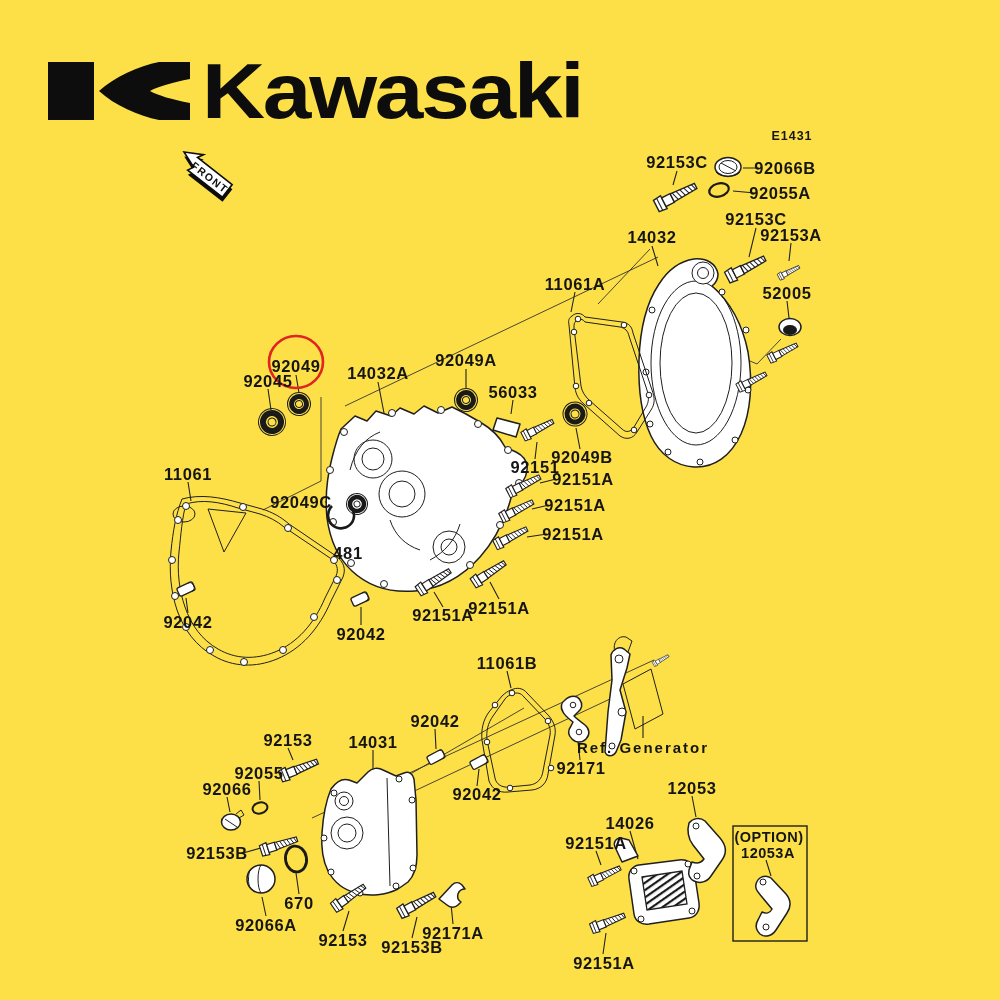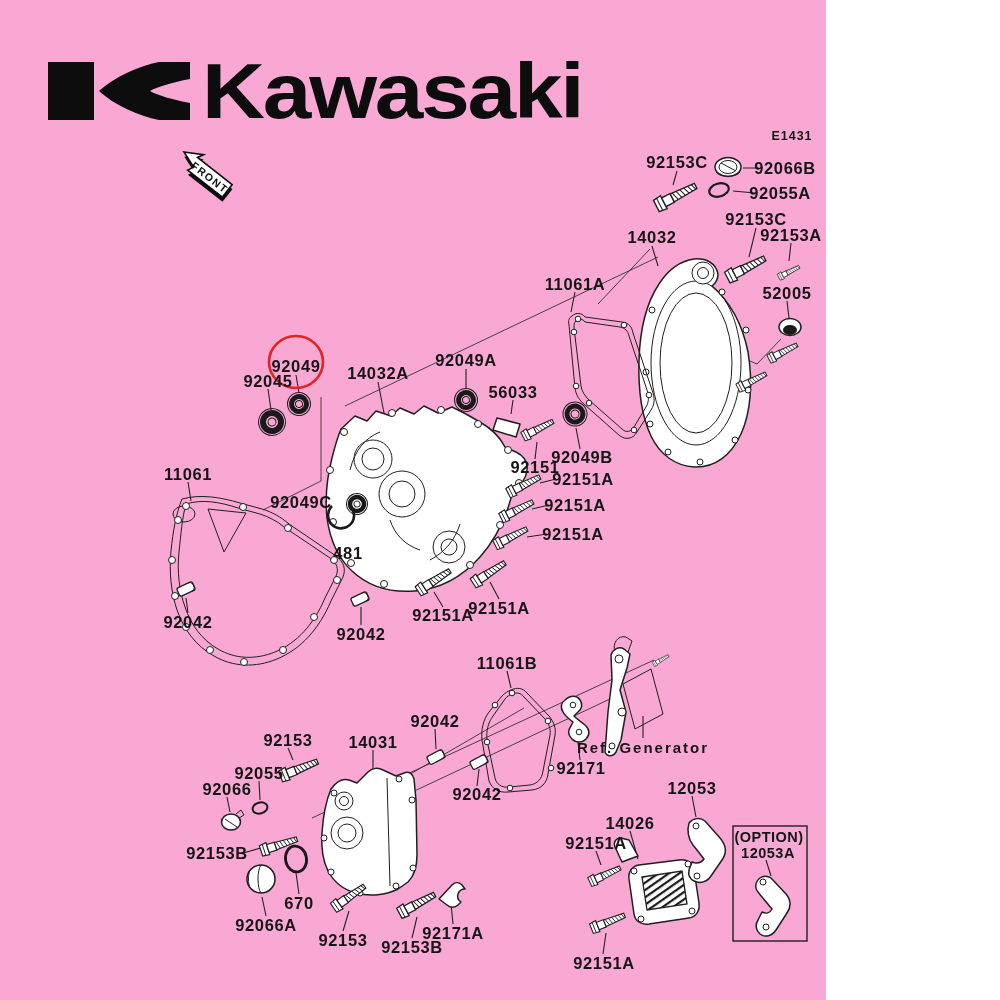--- a/index.html
+++ b/index.html
@@ -1,16 +1,16 @@
 <!DOCTYPE html>
 <html><head>
 <meta charset="utf-8">
 <style>
   html,body{margin:0;padding:0;background:#ffffff;}
-  #stage{position:relative;width:826px;height:1000px;background:#f9a8d4;overflow:hidden;
+  #stage{position:relative;width:1000px;height:1000px;background:#fde047;overflow:hidden;
          font-family:"Liberation Sans",sans-serif;}
   svg{display:block}
   .lbl{font-family:"Liberation Sans","DejaVu Sans",sans-serif;font-weight:bold;font-size:16.5px;
        fill:#151515;text-anchor:middle;letter-spacing:0.6px;}
   .lbl-sm{font-size:12.5px;letter-spacing:1px;}
   .lbl-ref{font-size:15px;letter-spacing:2px;}
   .lbl-opt{font-size:14.5px;letter-spacing:0.5px;}
   .logo-text{font-family:"Liberation Sans","DejaVu Sans",sans-serif;font-weight:bold;fill:#0d0d0d;}
   .front-text{font-family:"Liberation Sans",sans-serif;font-weight:bold;font-size:10.5px;fill:#0d0d0d;letter-spacing:1.5px;}
   .part{stroke:#1f1f1f;stroke-width:1.5;fill:#fff;stroke-linejoin:round;}

